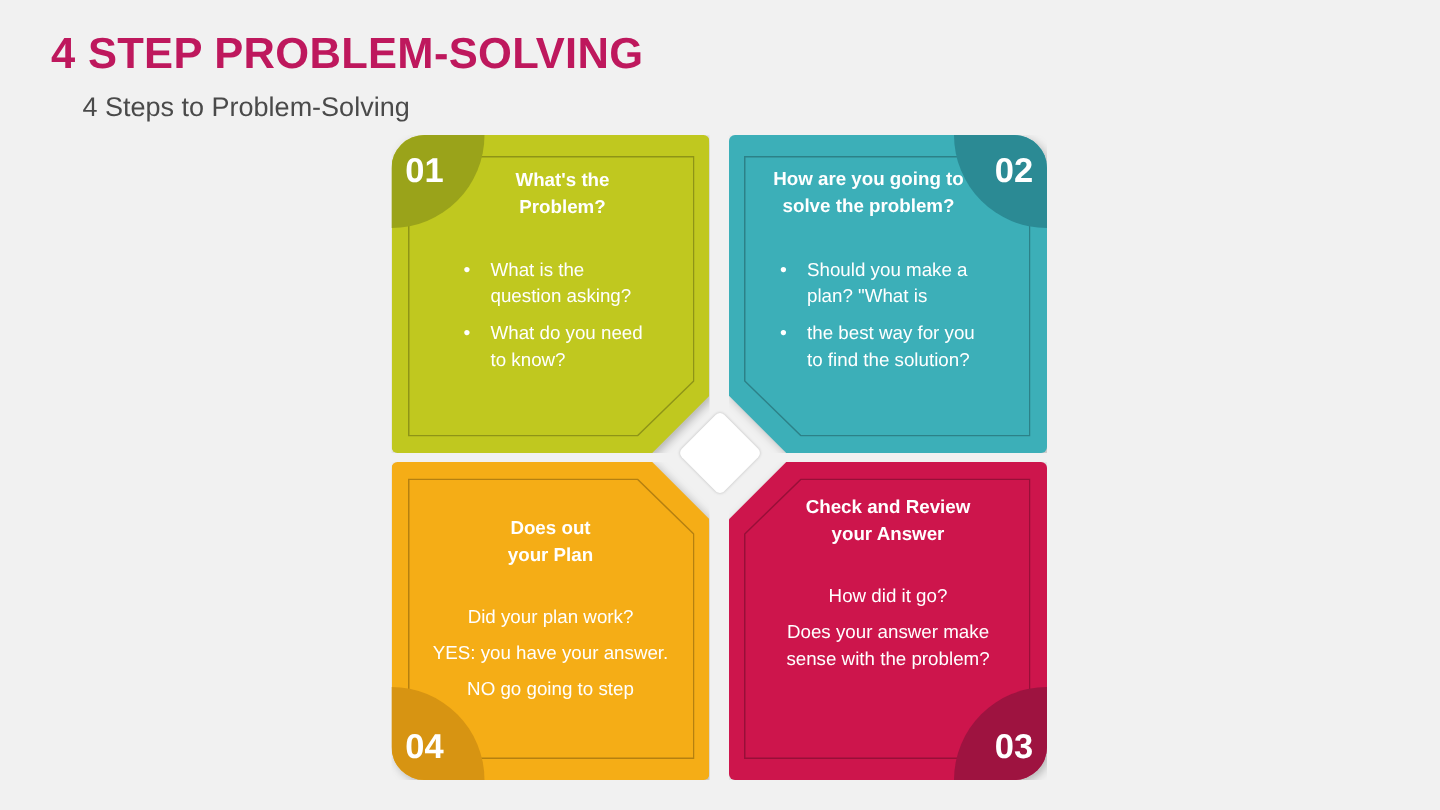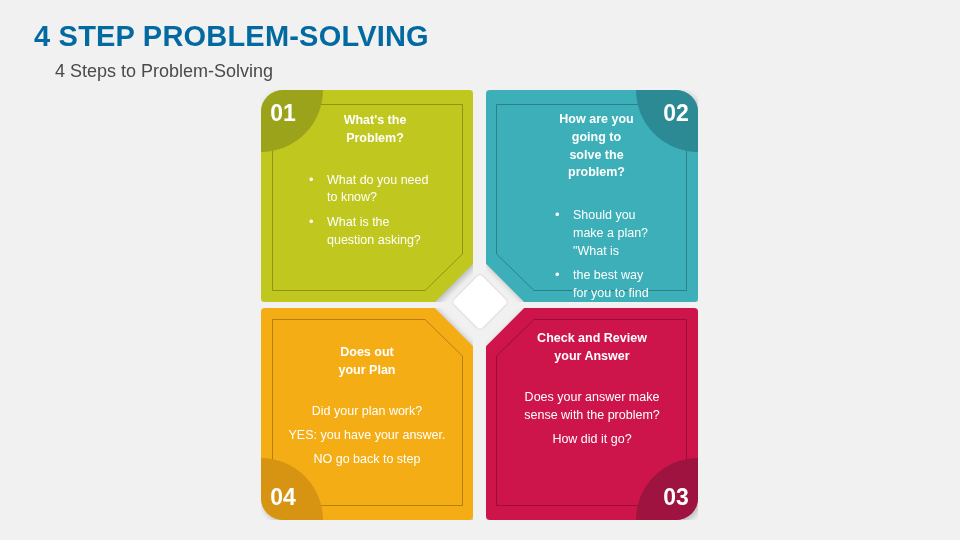--- a/index.html
+++ b/index.html
@@ -18,21 +18,21 @@
   }
 
   
   #slide-title {
     position: absolute;
     left: 34px;
     top: 20px;
     font-size: 29px;
     font-weight: bold;
     letter-spacing: 0.2px;
-    color: #0369a1;
+    color: #be185d;
     white-space: nowrap;
   }
 
   #slide-subtitle {
     position: absolute;
     left: 35px;
     top: 61px;
     font-size: 18px;
     font-weight: normal;
     color: #4a4a4a;
@@ -177,21 +177,21 @@
     font-size: 13px;
   }
 
   .q-lines { font-size: 12.5px; line-height: 1.45; text-align: center; }
   .q-lines p { margin-bottom: 6px; }
 
   
   #quad-01 .content { top: 22px; padding: 0 30px 0 46px; }
   #quad-01 .q-list  { margin-top: 24px; padding-right: 4px; }
 
-  #quad-02 .content { top: 21px; padding: 0 46px 0 20px; margin-left: 35px; }
+  #quad-02 .content { top: 21px; padding: 0 46px 0 20px; }
   #quad-02 .q-list  { margin-top: 25px; margin-left: 12px; padding-right: 0; }
 
   #quad-04 .content { top: 36px; padding: 0 22px; }
   #quad-04 .q-lines { margin-top: 22px; }
 
   #quad-03 .content { top: 22px; padding: 0 22px; }
   #quad-03 .q-lines { margin-top: 22px; }
 
   
   #center-diamond {
@@ -227,22 +227,22 @@
     <div class="badge">
       <span class="disc"></span>
       <span class="num">01</span>
     </div>
     <div class="content">
       <div class="q-heading">
         <div>What's the</div>
         <div>Problem?</div>
       </div>
       <ul class="q-list">
+        <li>What is the question asking?</li>
         <li>What do you need to know?</li>
-        <li>What is the question asking?</li>
       </ul>
     </div>
   </div>
 
   <div class="quad" id="quad-02">
     <div class="body">
       <div class="fill"></div>
     </div>
     <div class="outline">
       <svg viewBox="0 0 191 187" preserveAspectRatio="none">
@@ -279,21 +279,21 @@
       <span class="num">04</span>
     </div>
     <div class="content">
       <div class="q-heading">
         <div>Does out</div>
         <div>your Plan</div>
       </div>
       <div class="q-lines">
         <p>Did your plan work?</p>
         <p>YES: you have your answer.</p>
-        <p>NO go back to step</p>
+        <p>NO go going to step</p>
       </div>
     </div>
   </div>
 
   <div class="quad" id="quad-03">
     <div class="body">
       <div class="fill"></div>
     </div>
     <div class="outline">
       <svg viewBox="0 0 191 187" preserveAspectRatio="none">
@@ -303,20 +303,20 @@
     <div class="badge">
       <span class="disc"></span>
       <span class="num">03</span>
     </div>
     <div class="content">
       <div class="q-heading">
         <div>Check and Review</div>
         <div>your Answer</div>
       </div>
       <div class="q-lines">
+        <p>How did it go?</p>
         <p>Does your answer make sense with the problem?</p>
-        <p>How did it go?</p>
       </div>
     </div>
   </div>
 
   <div id="center-diamond"></div>
 </div>
 
 </body></html>

